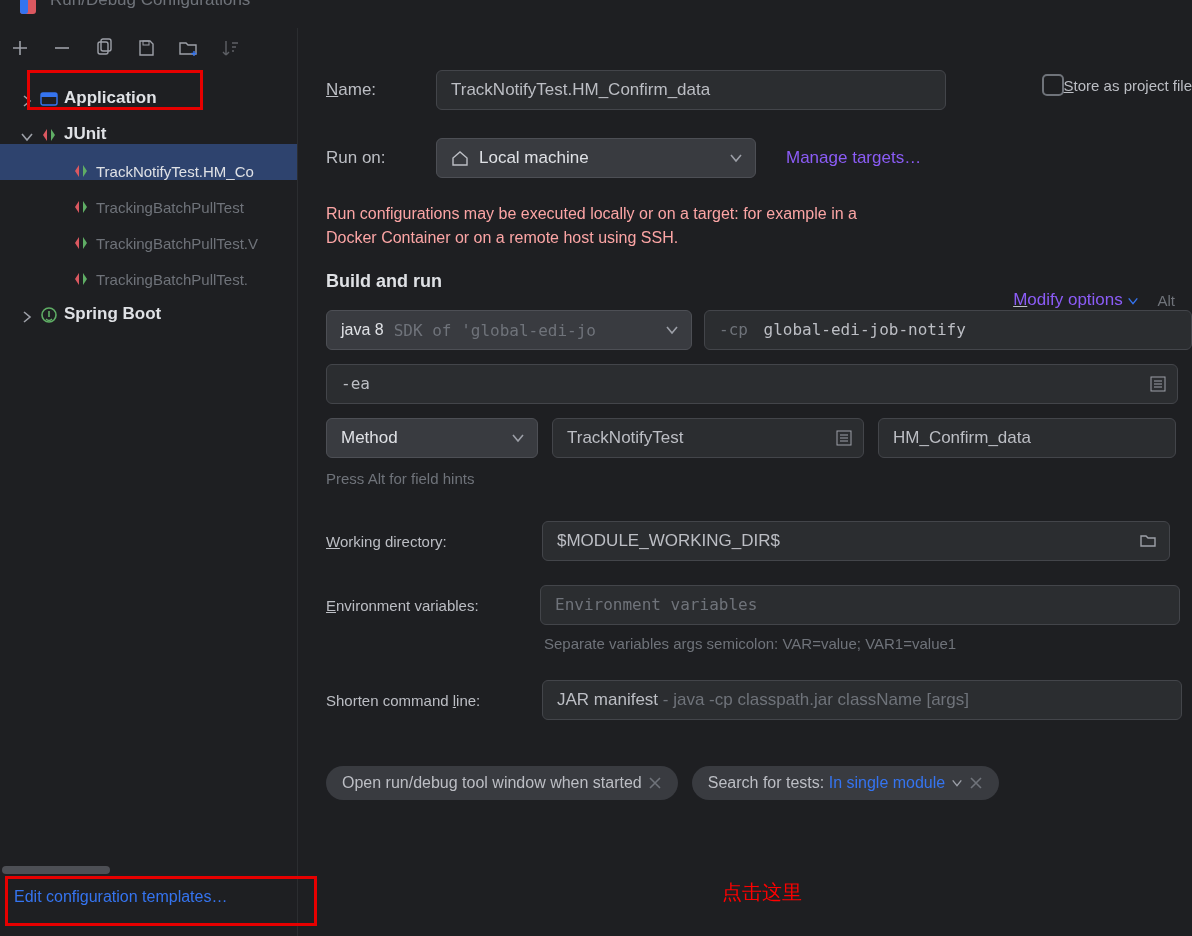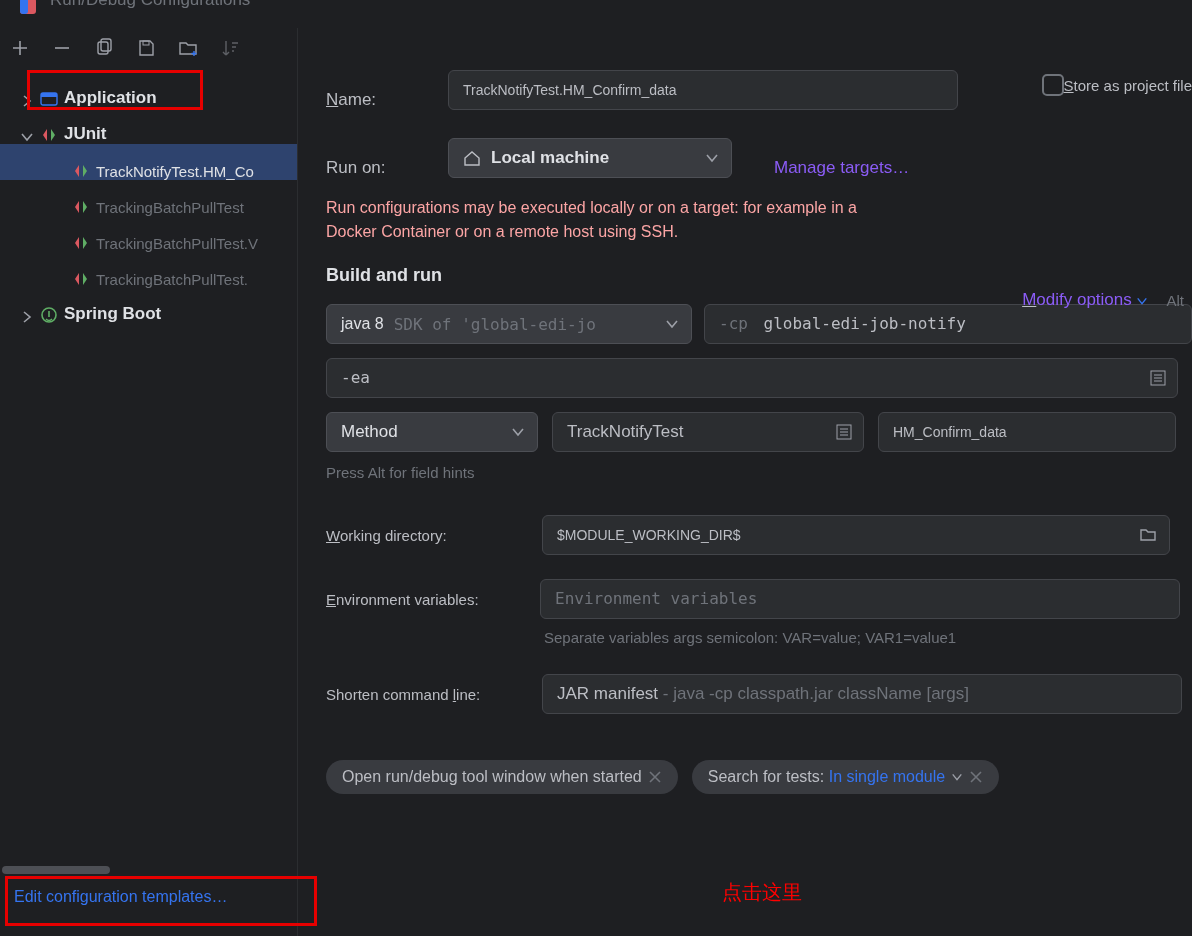--- a/index.html
+++ b/index.html
@@ -94,37 +94,37 @@
     background: #4d4f55;
     border-radius: 4px;
   }
   .main {
     flex: 1;
     padding: 42px 0 0 28px;
     position: relative;
   }
   .row {
     display: flex;
-    align-items: flex-end;
-    gap: 42px;
-    margin-bottom: 18px;
+    align-items: center;
+    gap: 30px;
+    margin-bottom: 24px;
   }
   .label {
     width: 80px;
     color: #bcbec4;
     font-size: 17px;
   }
   .underline { text-decoration: underline; text-decoration-color: #bcbec4; }
   .textfield {
     background: #2b2d30;
     border: 1px solid #43454a;
     border-radius: 6px;
     padding: 8px 14px;
     color: #bcbec4;
-    font-size: 14px;
+    font-size: 17px;
     height: 40px;
     line-height: 22px;
   }
   .name-input { width: 510px; }
   .store-row {
     position: absolute;
     right: 0;
     top: 46px;
     display: flex;
     align-items: center;
@@ -149,38 +149,38 @@
     gap: 10px;
   }
   .dropdown .dd-chevron {
     position: absolute;
     right: 12px;
     top: 12px;
     width: 14px;
     height: 14px;
     color: #9da0a8;
   }
-  .runon-dd { width: 284px; font-weight: bold; }
+  .runon-dd { width: 320px; }
   .link { color: #8b5cf6; cursor: pointer; font-size: 17px; }
   .hint {
     color: #fca5a5;
     font-size: 16px;
     max-width: 560px;
     line-height: 1.5;
   }
   .section-title {
     font-weight: 700;
     font-size: 18px;
     color: #dfe1e5;
     margin-top: 21px;
     margin-bottom: 18px;
   }
   .modify-row {
     position: absolute;
-    right: 8px;
+    right: 17px;
     top: 262px;
     display: flex;
     align-items: center;
     gap: 18px;
   }
   .java-dd { width: 366px; font-size:16px; }
   .java-dd .dim { color: #6f737a; font-family: monospace; }
   .cp-field { width: 488px; font-family: monospace; font-size:16px; margin-left:12px; }
   .cp-field .dim { color: #6f737a; }
   .vmopts { width: 852px; font-family: monospace; font-size:16px; position:relative; }

